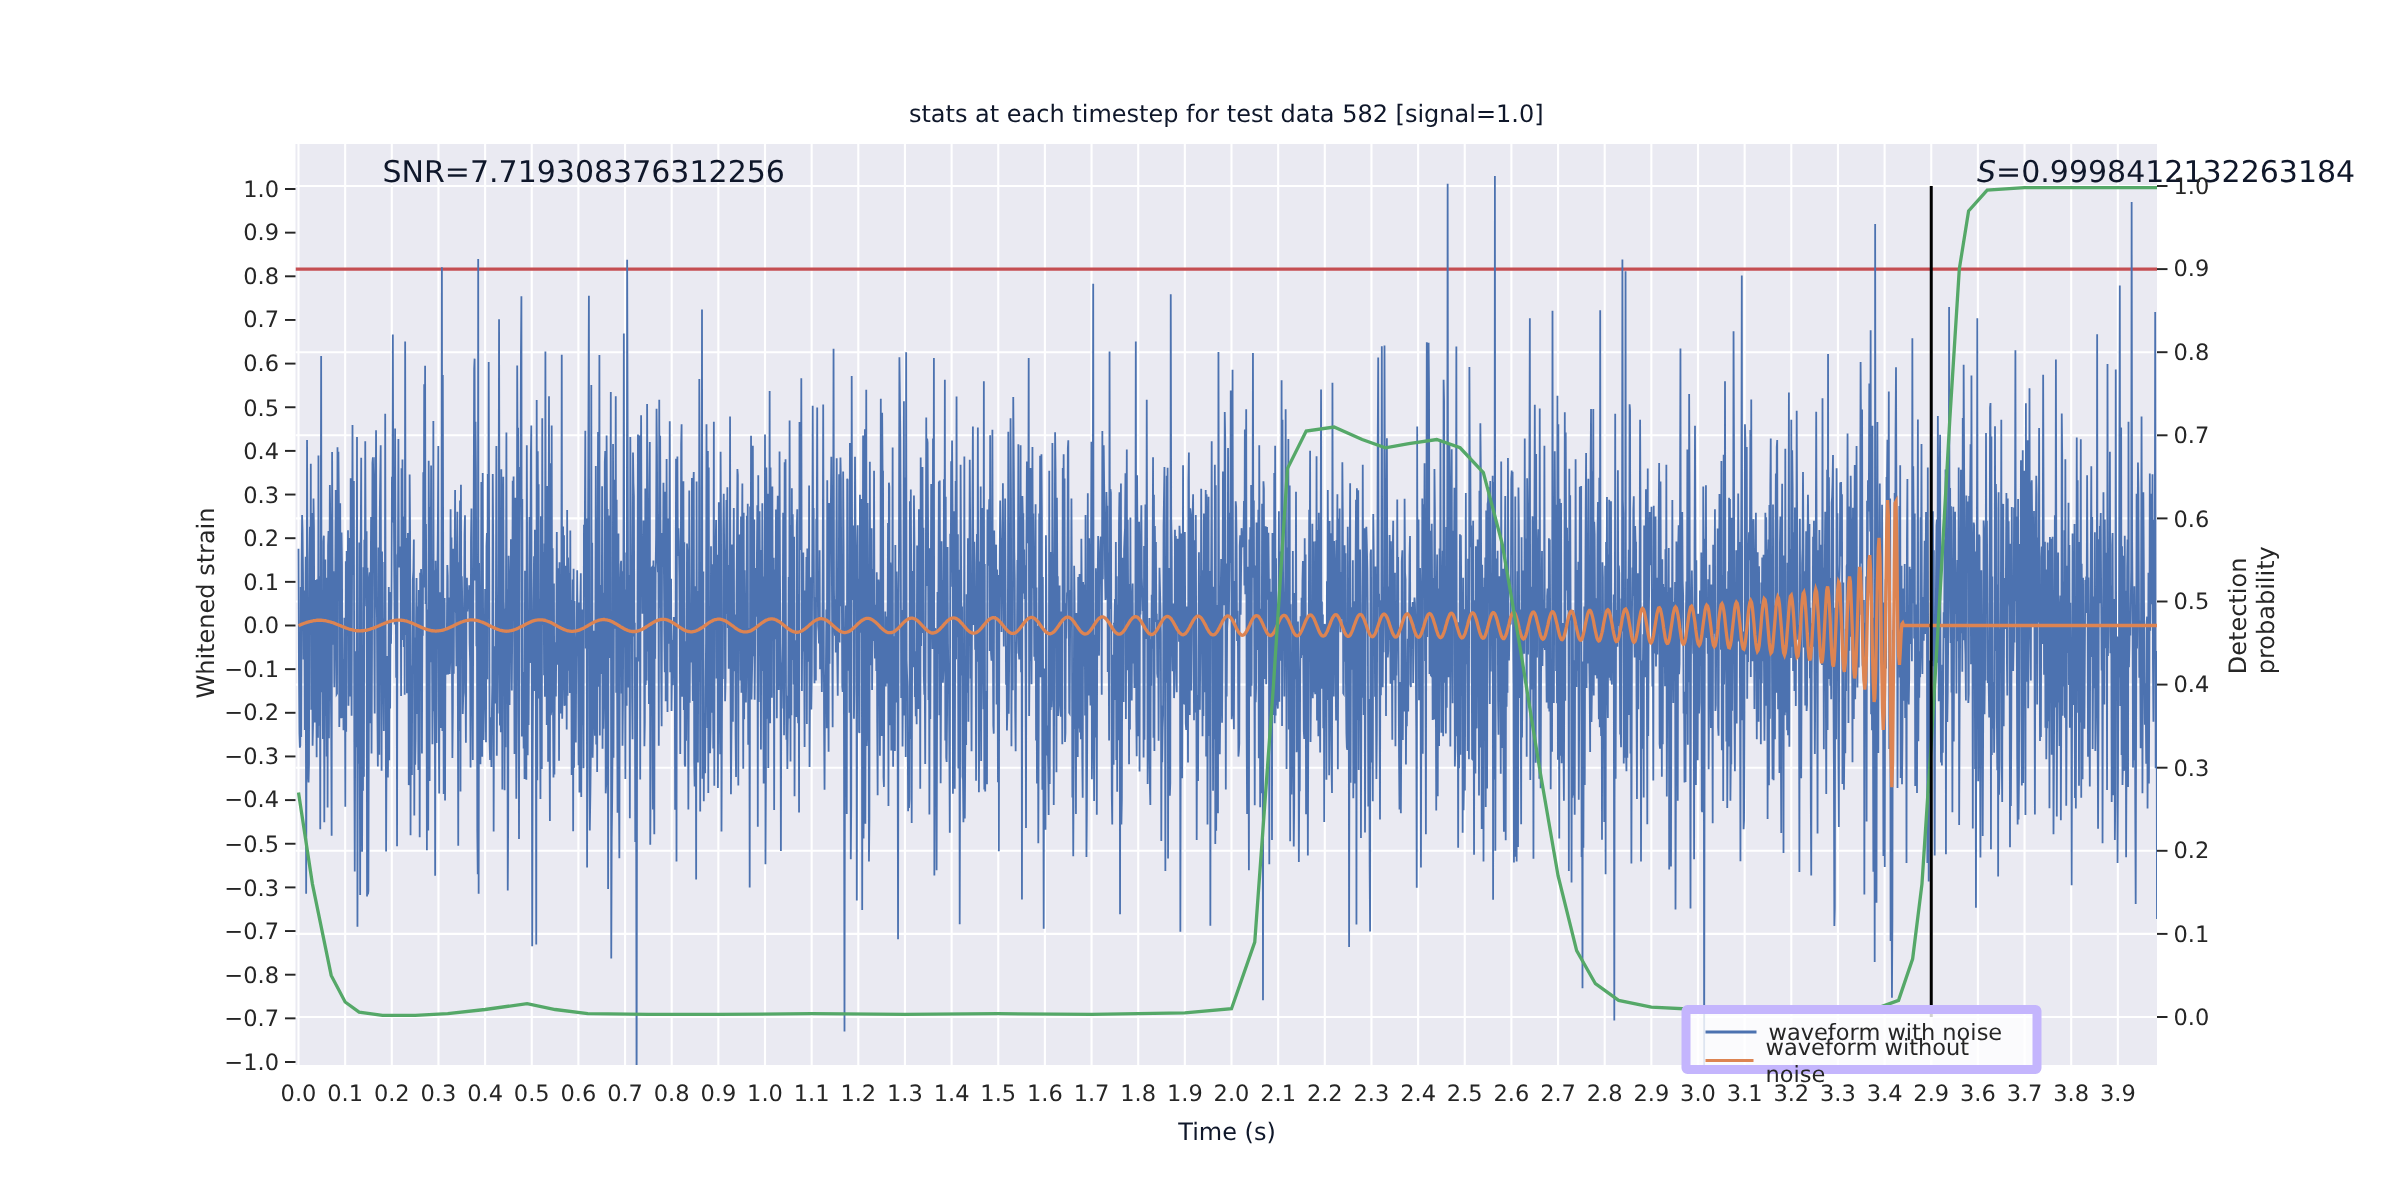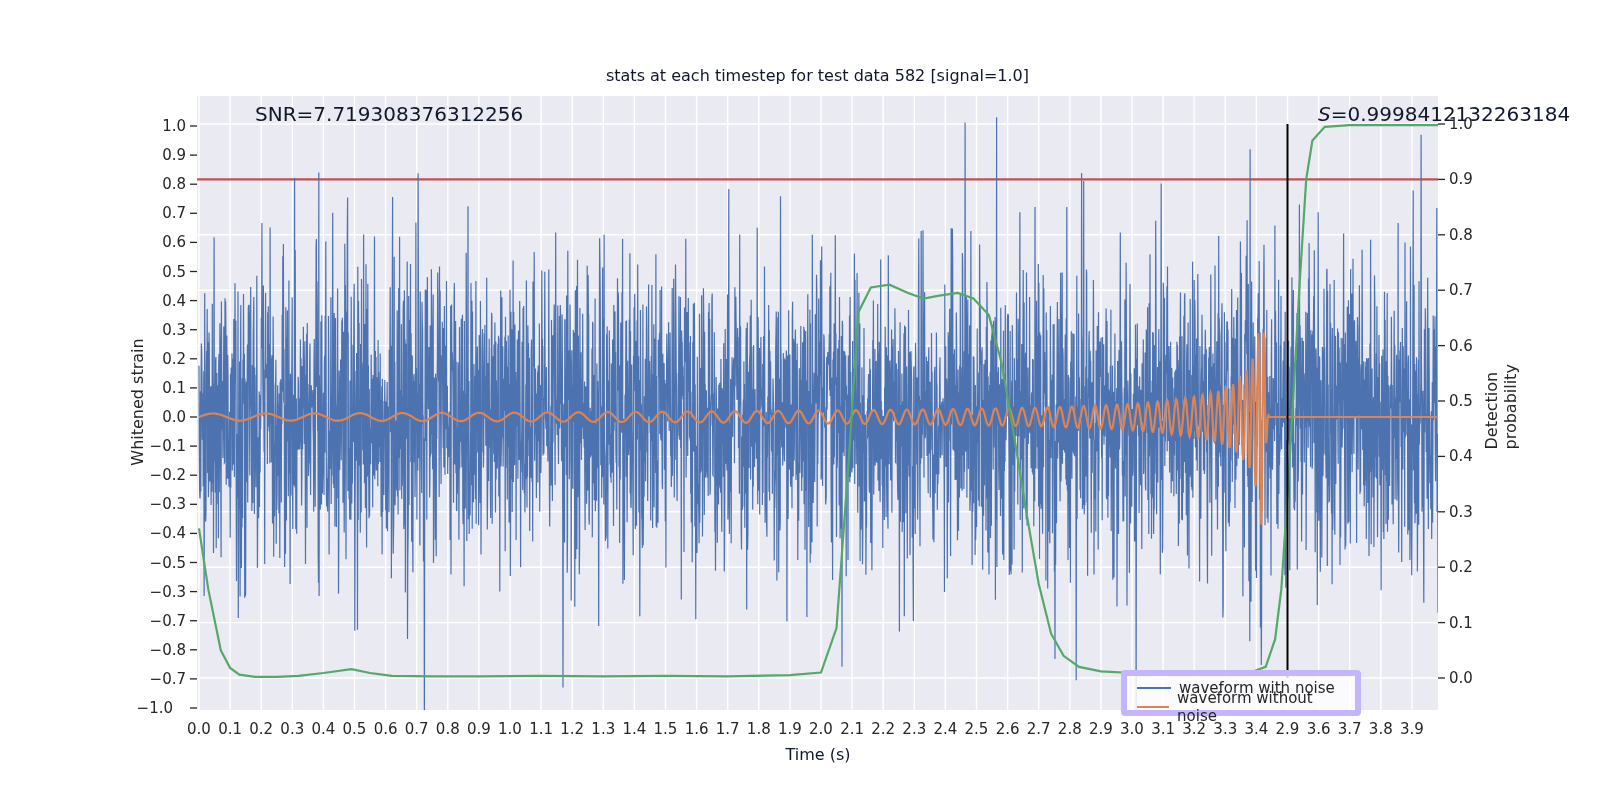--- a/index.html
+++ b/index.html
@@ -152,21 +152,21 @@
       <div class="ytick-left" style="left:124px;top:407px;">0.0</div>
       <div class="ytick-left" style="left:124px;top:436.1px;">−0.1</div>
       <div class="ytick-left" style="left:124px;top:465.2px;">−0.2</div>
       <div class="ytick-left" style="left:124px;top:494.3px;">−0.3</div>
       <div class="ytick-left" style="left:124px;top:523.4px;">−0.4</div>
       <div class="ytick-left" style="left:124px;top:552.5px;">−0.5</div>
       <div class="ytick-left" style="left:124px;top:581.6px;">−0.3</div>
       <div class="ytick-left" style="left:124px;top:610.7px;">−0.7</div>
       <div class="ytick-left" style="left:124px;top:639.8px;">−0.8</div>
       <div class="ytick-left" style="left:124px;top:668.9000000000001px;">−0.7</div>
-      <div class="ytick-left" style="left:111px;top:698px;">−1.0</div>
+      <div class="ytick-left" style="left:124px;top:698px;">−1.0</div>
       <div class="ytick-right" style="left:1449px;top:114px;">1.0</div>
       <div class="ytick-right" style="left:1449px;top:169.39999999999998px;">0.9</div>
       <div class="ytick-right" style="left:1449px;top:224.79999999999995px;">0.8</div>
       <div class="ytick-right" style="left:1449px;top:280.20000000000005px;">0.7</div>
       <div class="ytick-right" style="left:1449px;top:335.6px;">0.6</div>
       <div class="ytick-right" style="left:1449px;top:391px;">0.5</div>
       <div class="ytick-right" style="left:1449px;top:446.4px;">0.4</div>
       <div class="ytick-right" style="left:1449px;top:501.8px;">0.3</div>
       <div class="ytick-right" style="left:1449px;top:557.2px;">0.2</div>
       <div class="ytick-right" style="left:1449px;top:612.6px;">0.1</div>

